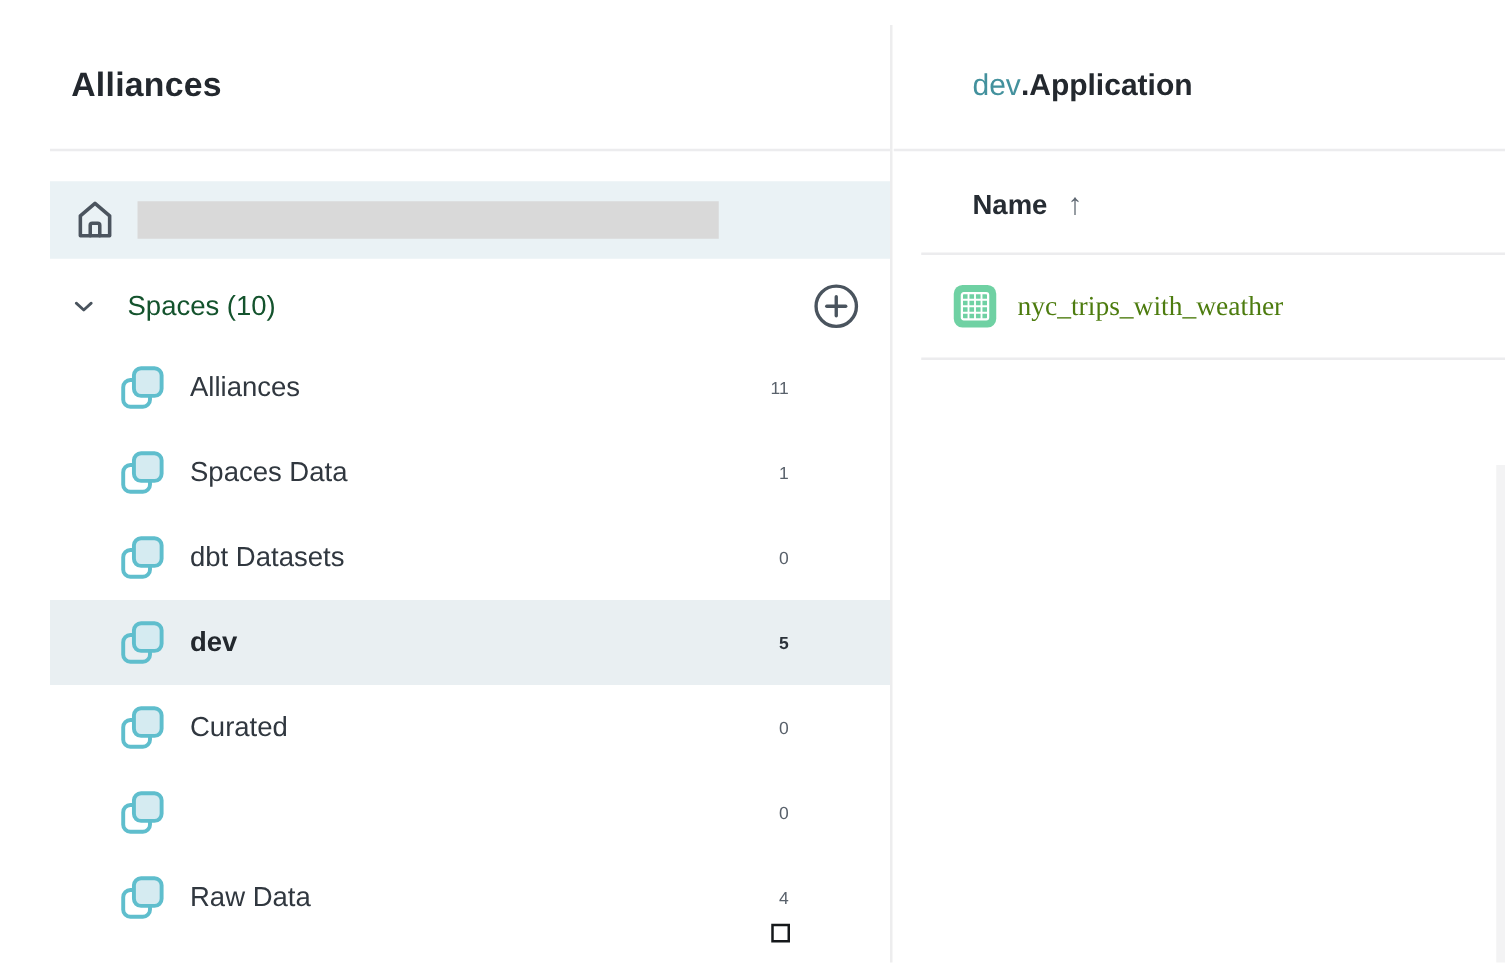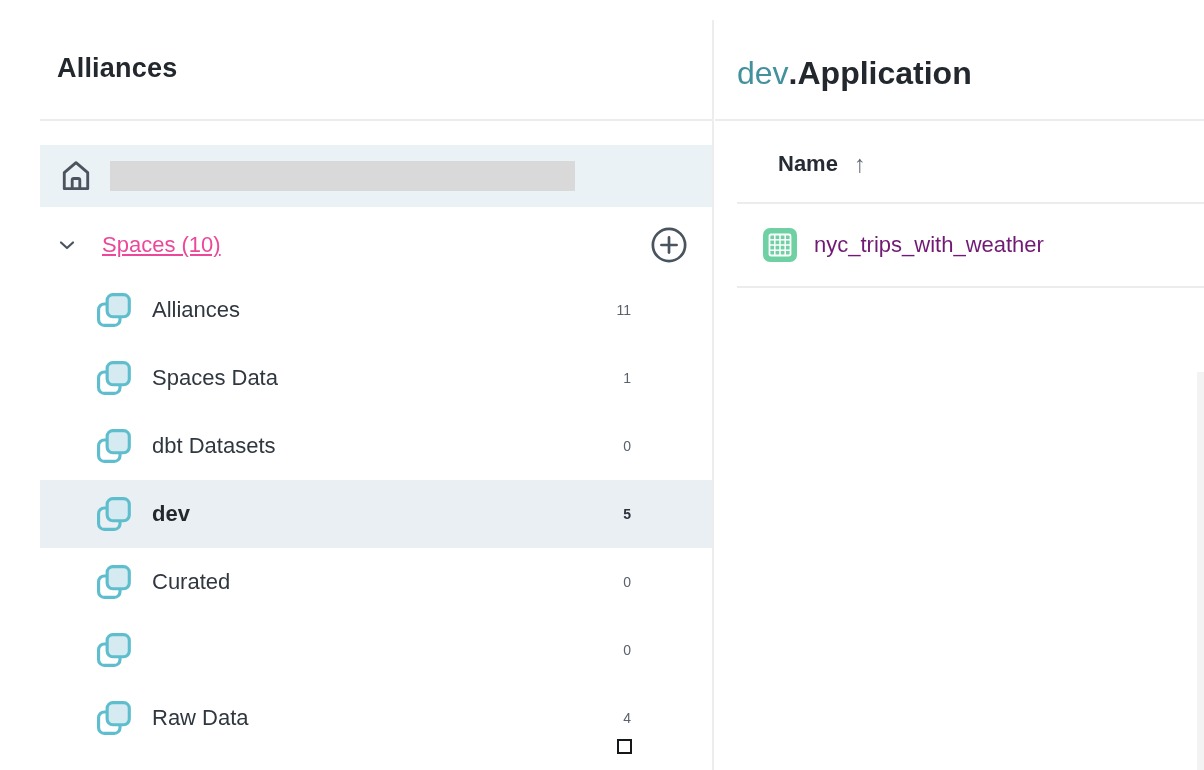--- a/index.html
+++ b/index.html
@@ -19,53 +19,53 @@
   .home-row{
     left:40px;top:145px;width:673px;height:62px;background:#eaf2f5;
     display:flex;align-items:center;padding-left:17px;box-sizing:border-box;
   }
   .home-bar{margin-left:15px;width:465px;height:30px;background:#d9d9d9;}
 
   .spaces-header{
     left:40px;top:222px;width:673px;height:46px;
     display:flex;align-items:center;padding-left:15px;box-sizing:border-box;
   }
-  .spaces-label{margin-left:23px;font-size:22px;color:#ec4899;text-decoration:underline;}
+  .spaces-label{margin-left:23px;font-size:22px;color:#14532d;}
   .plus-btn{margin-left:auto;margin-right:25px;width:38px;height:38px;display:flex;align-items:center;justify-content:center;cursor:pointer;}
 
   .spaces-list{left:40px;top:276px;width:673px;}
   .space-row{
     height:68px;display:flex;align-items:center;
     padding-left:54px;box-sizing:border-box;cursor:pointer;
   }
   .space-row.selected{background:#e9eff2;}
   .space-row .space-name{margin-left:18px;font-size:22px;color:#30373f;}
   .space-row.selected .space-name{font-weight:700;color:#23282e;}
   .space-row .space-count{margin-left:auto;padding-right:82px;font-size:14px;color:#59616b;}
   .space-row.selected .space-count{font-weight:700;color:#2b323a;}
 
   .stray-square{left:617px;top:739px;width:11px;height:11px;border:2px solid #15181b;background:transparent;}
 
   
   .v-divider{left:712px;top:20px;width:2px;height:750px;background:#ededee;}
   .right-edge-strip{left:1197px;top:372px;width:7px;height:398px;background:#f3f3f4;}
 
   
-  .right-title{left:737px;top:55px;font-size:32px;}
+  .right-title{left:778px;top:55px;font-size:24px;}
   .right-title .ctx{color:#43919d;font-weight:400;}
   .right-title .sep,.right-title .obj{color:#23282e;font-weight:700;}
   .right-title-divider{left:715px;top:119px;width:489px;height:2px;background:#ececee;}
 
   .col-header{left:758px;top:150px;display:flex;align-items:center;}
   .col-header .col-label{font-size:22px;font-weight:600;color:#262c33;margin-left:20px;}
   .col-header .sort-arrow{margin-left:16px;font-size:24px;color:#5f6872;}
   .header-divider{left:737px;top:202px;width:467px;height:2px;background:#ececee;}
 
   .data-row{left:714px;top:204px;width:490px;height:82px;display:flex;align-items:center;padding-left:48px;box-sizing:border-box;cursor:pointer;}
-  .data-row .row-label{margin-left:16px;font-size:22px;color:#701a75;}
+  .data-row .row-label{margin-left:16px;font-size:22px;color:#4d7c0f;font-family:Liberation Serif, serif;}
   .row-divider{left:737px;top:286px;width:467px;height:2px;background:#ececee;}
 
   svg{display:block;}
 </style>
 </head>
 <body>
 
 <div class="abs left-panel">
 
   <div class="abs panel-title">Alliances</div>

